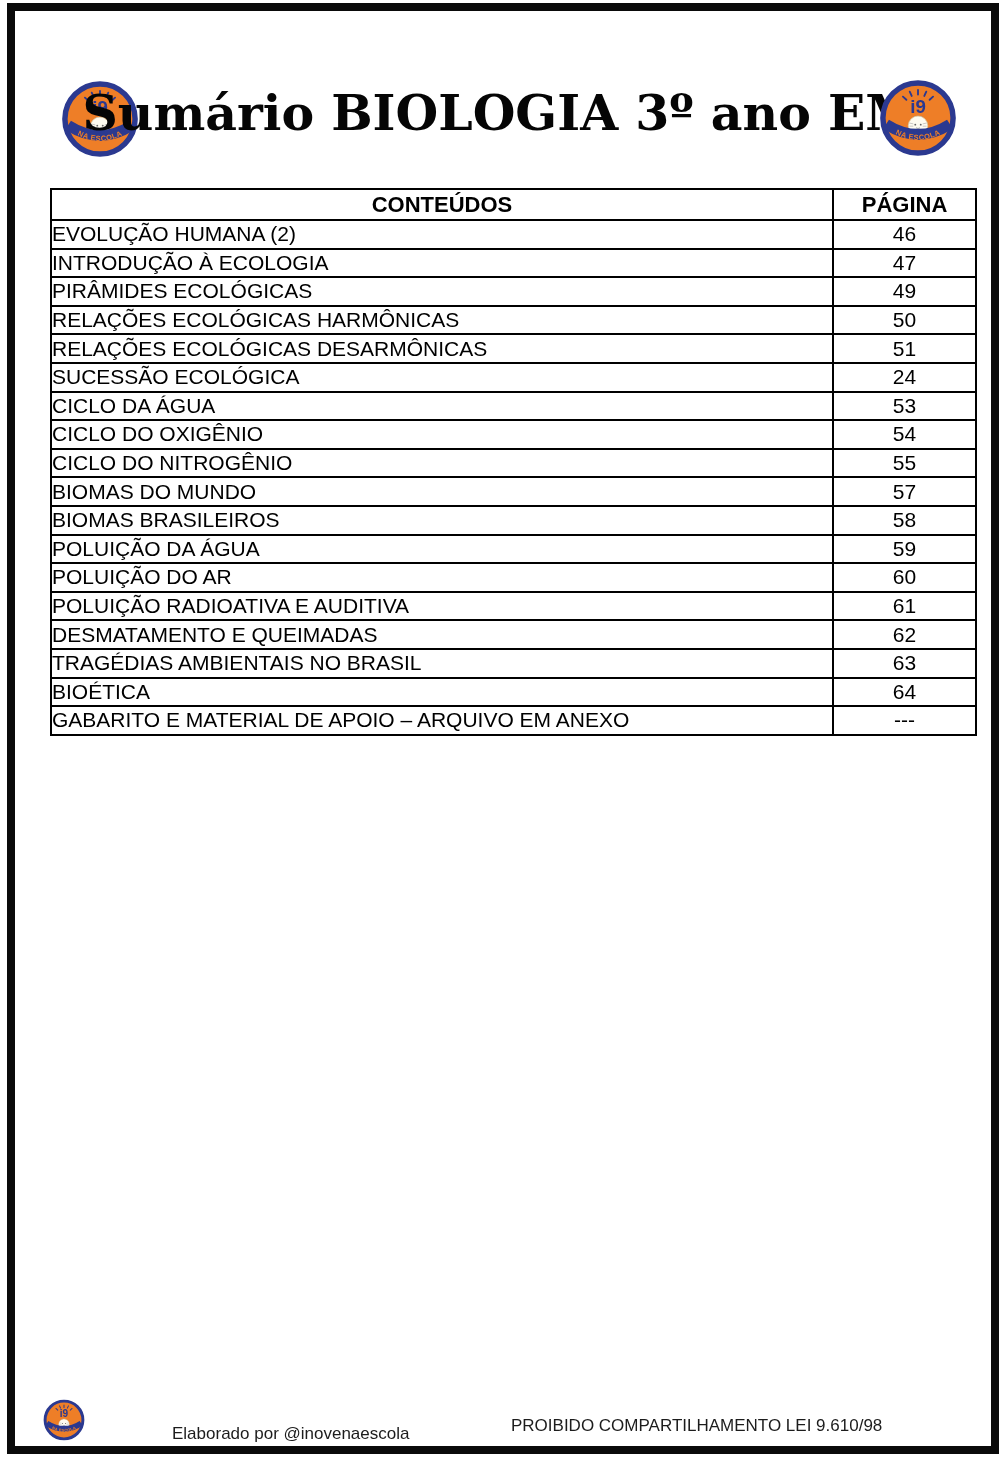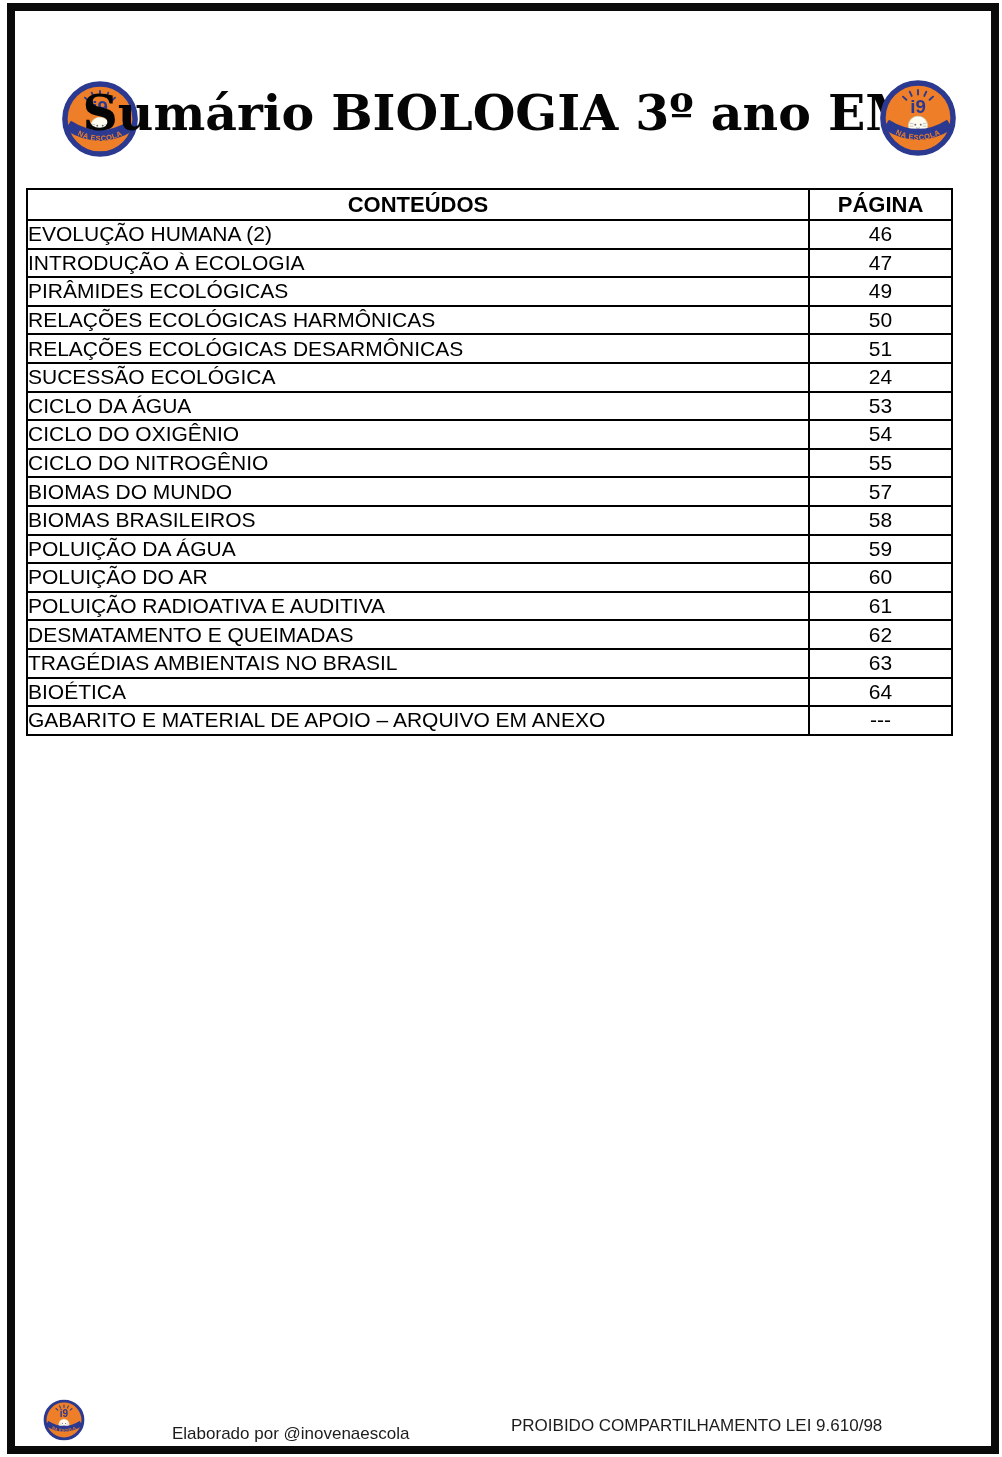--- a/index.html
+++ b/index.html
@@ -20,21 +20,21 @@
   .logo-hl{left:61px;top:80px;width:78px;height:78px;}
   .logo-hr{left:879px;top:79px;width:78px;height:78px;}
   .logo-f{left:43px;top:1399px;width:42px;height:42px;}
   .title{
     position:absolute;top:83px;left:0;width:100%;margin:0;
     text-align:center;
     font-family:"DejaVu Serif",serif;font-weight:bold;
     font-size:49px;line-height:60px;letter-spacing:0px;color:#050505;
   }
   table.toc{
-    position:absolute;left:26px;top:188px;width:925px;
+    position:absolute;left:50px;top:188px;width:925px;
     border-collapse:collapse;table-layout:fixed;
   }
   table.toc th,table.toc td{
     border:2px solid #000;overflow:hidden;white-space:nowrap;
     vertical-align:middle;padding:0;
   }
   table.toc th{
     font-size:22px;font-weight:bold;text-align:center;height:29px;
   }
   table.toc td{font-size:21px;height:26.6px;}

